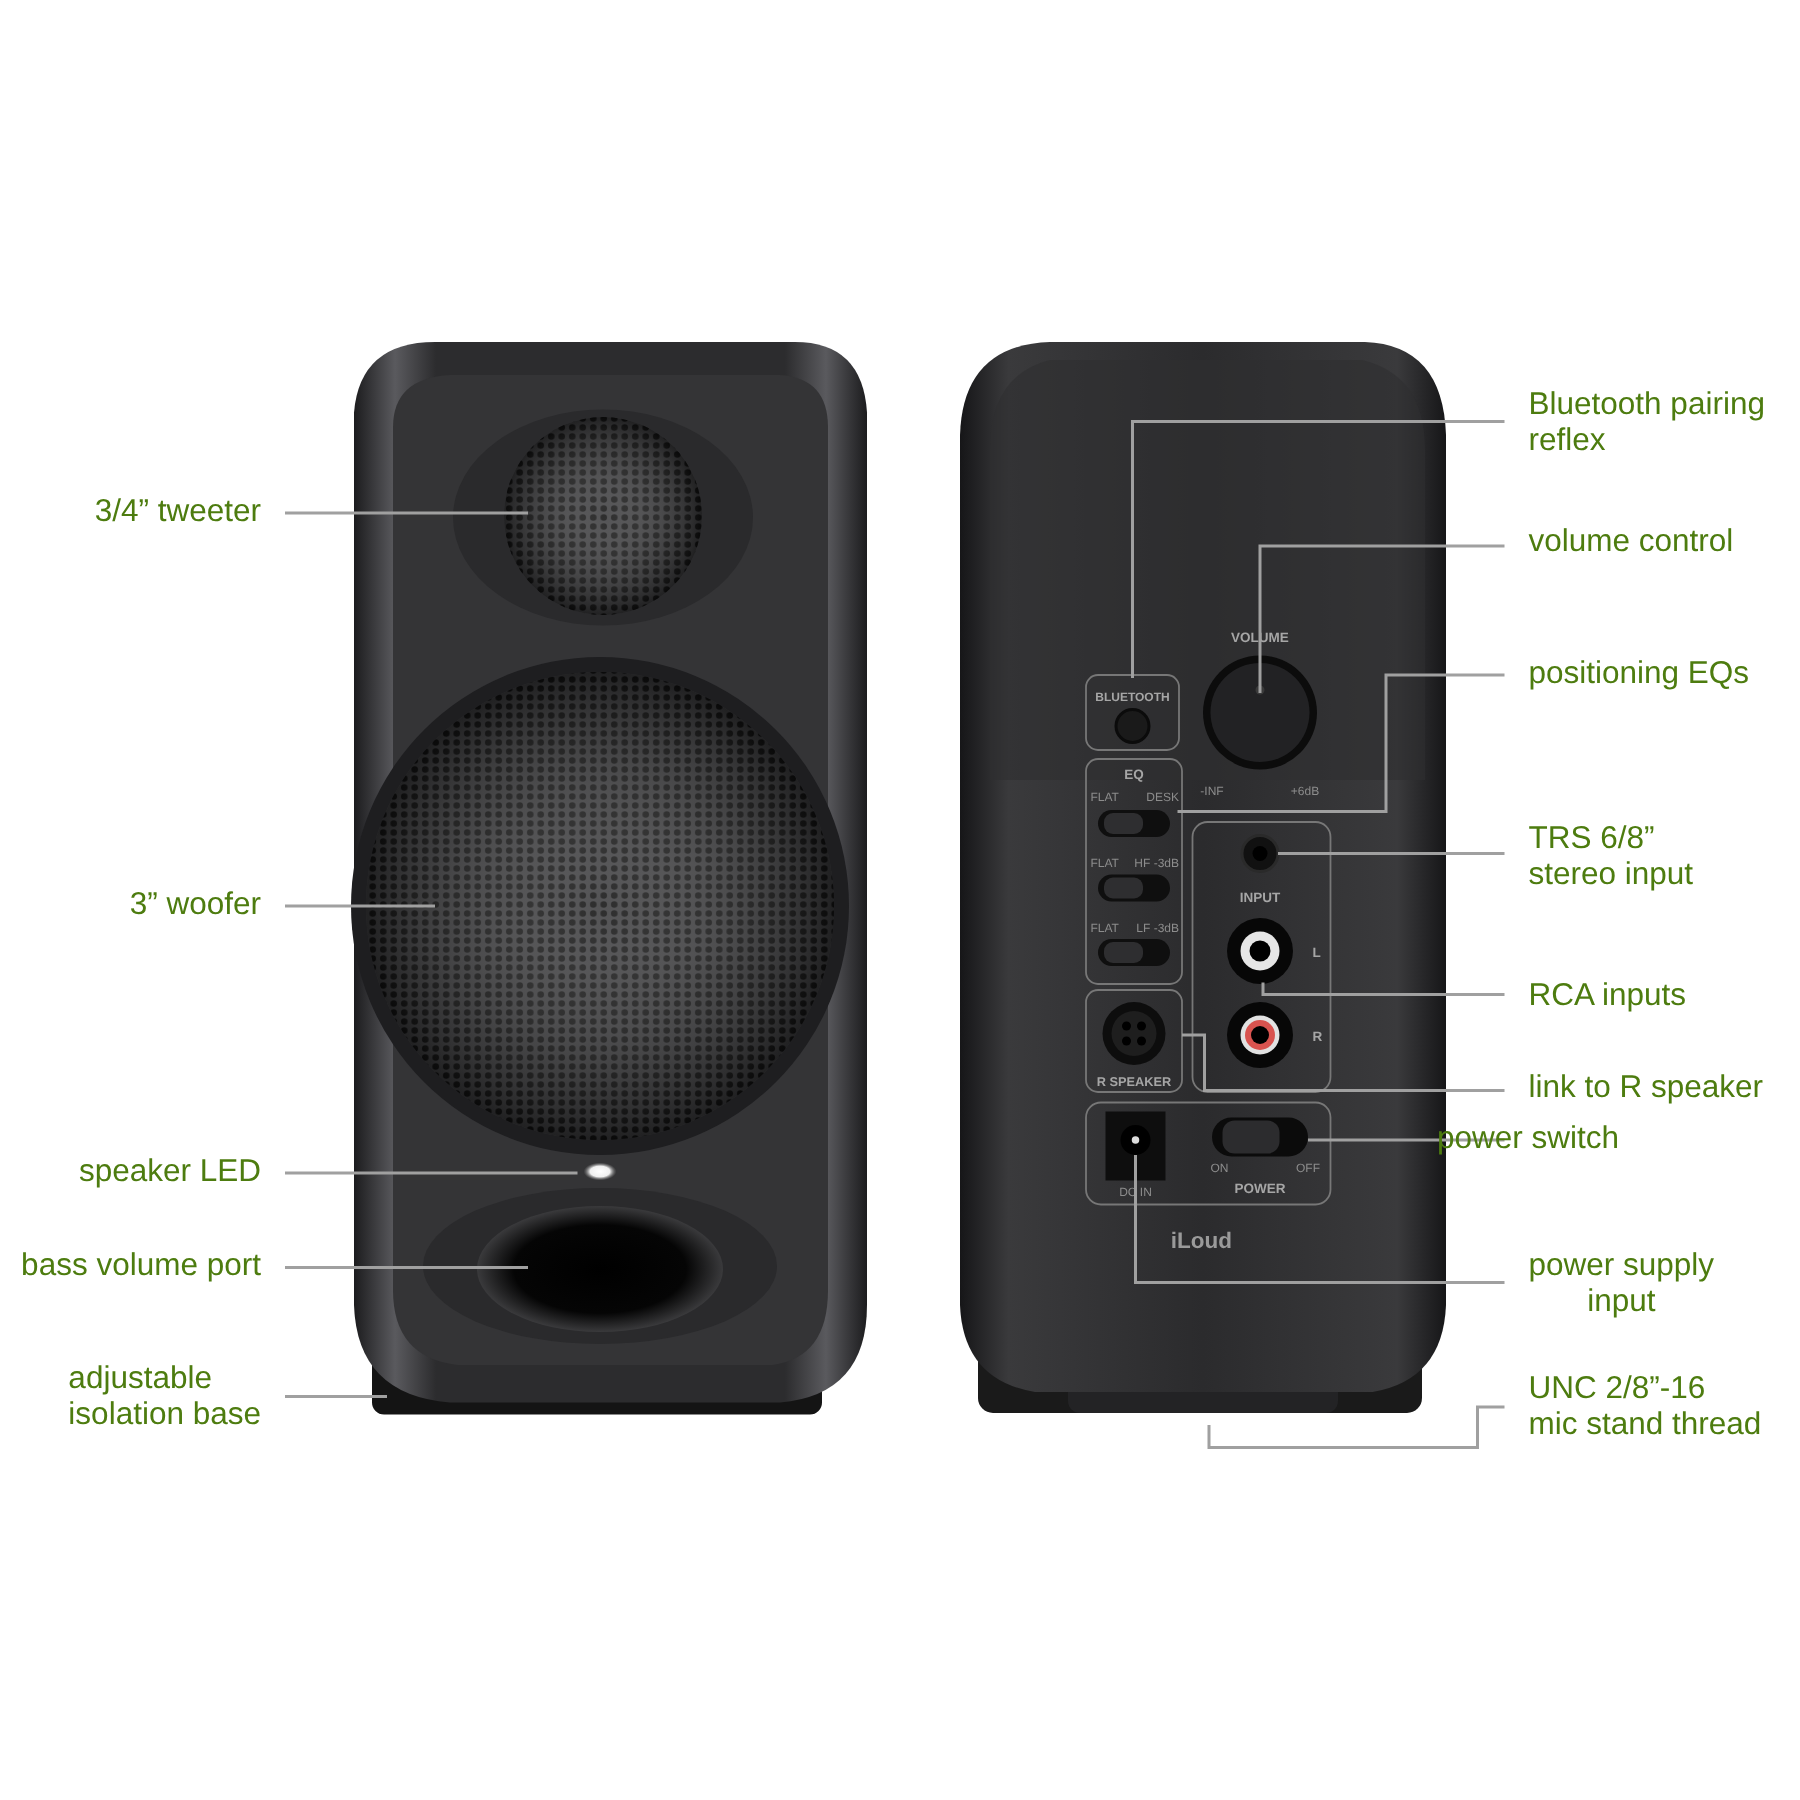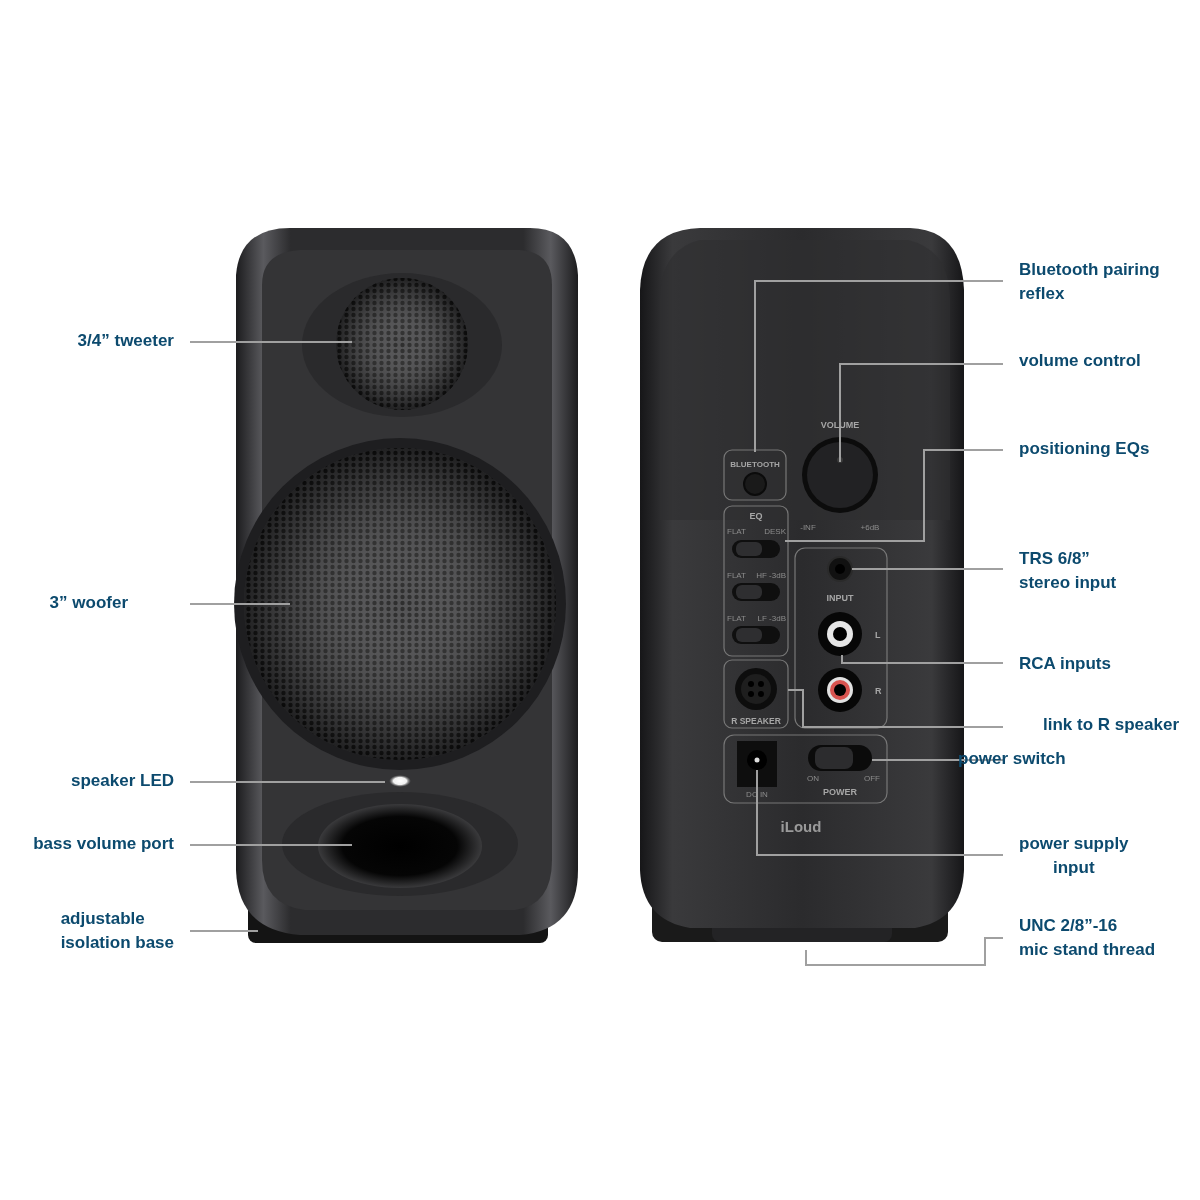--- a/index.html
+++ b/index.html
@@ -1,17 +1,17 @@
 <!DOCTYPE html>
 <html><head>
 <meta charset="utf-8">
 <style>
   html,body{margin:0;padding:0;background:#ffffff;}
   body{width:1200px;height:1200px;position:relative;overflow:hidden;font-family:"Liberation Sans",sans-serif;}
-  .label{position:absolute;color:#0c4a6e;font-size:17px;line-height:24px;white-space:nowrap;font-weight:bold;}
+  .label{position:absolute;color:#4d7c0f;font-size:21px;line-height:24px;white-space:nowrap;}
   .label.left{text-align:left;}
   .label span{display:block;}
   svg.art{position:absolute;left:0;top:0;}
   .panel-text{font-family:"Liberation Sans",sans-serif;font-weight:bold;fill:#a6a6a6;}
   .panel-thin{font-family:"Liberation Sans",sans-serif;fill:#8c8c8c;}
 </style>
 </head>
 <body>
 
 <svg class="art" width="1200" height="1200" viewBox="0 0 1200 1200">
@@ -164,21 +164,21 @@
     <polyline points="1003,727 803,727 803,690 788,690"></polyline>
     <line x1="1003" y1="760" x2="872" y2="760"></line>
     <polyline points="1003,855 757,855 757,770"></polyline>
     <polyline points="1003,938 985,938 985,965 806,965 806,950"></polyline>
   </g>
 </svg>
 
 <div class="label left" style="right:1026px;top:329px;">
   <span>3/4” tweeter</span>
 </div>
-<div class="label left" style="right:1072px;top:591px;">
+<div class="label left" style="right:1026px;top:591px;">
   <span>3” woofer</span>
 </div>
 <div class="label left" style="right:1026px;top:769px;">
   <span>speaker LED</span>
 </div>
 <div class="label left" style="right:1026px;top:832px;">
   <span>bass volume port</span>
 </div>
 <div class="label left" style="right:1026px;top:907px;">
   <span>adjustable</span>
@@ -195,21 +195,21 @@
 <div class="label" style="left:1019px;top:437px;">
   <span>positioning EQs</span>
 </div>
 <div class="label" style="left:1019px;top:547px;">
   <span>TRS 6/8”</span>
   <span>stereo input</span>
 </div>
 <div class="label" style="left:1019px;top:652px;">
   <span>RCA inputs</span>
 </div>
-<div class="label" style="left:1019px;top:713px;margin-left:24px;">
+<div class="label" style="left:1019px;top:713px;">
   <span>link to R speaker</span>
 </div>
 <div class="label" style="left:958px;top:747px;">
   <span>power switch</span>
 </div>
 <div class="label" style="left:1019px;top:832px;text-align:center;">
   <span>power supply</span>
   <span>input</span>
 </div>
 <div class="label" style="left:1019px;top:914px;">

